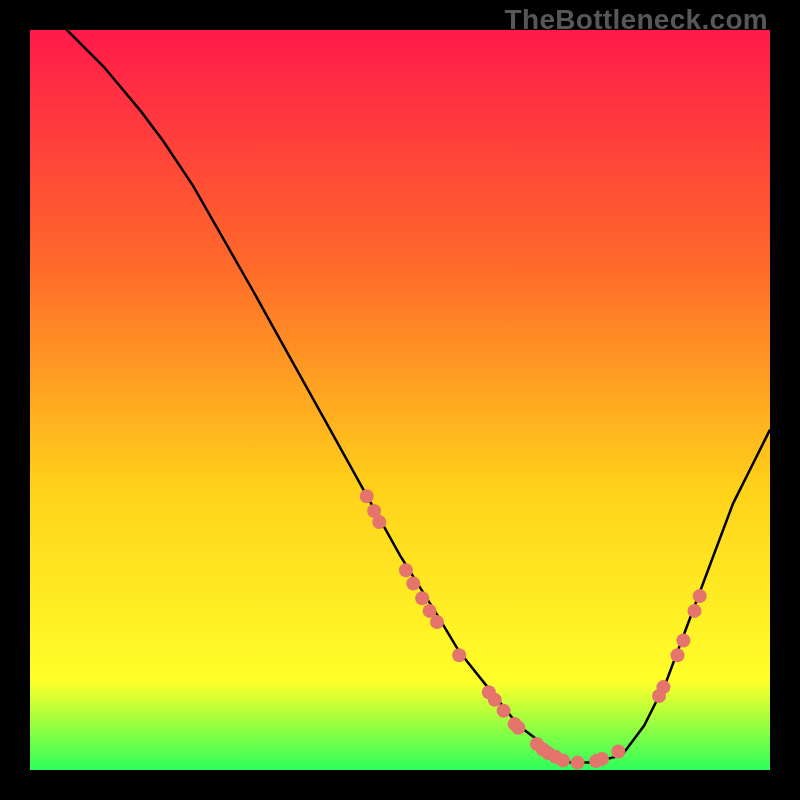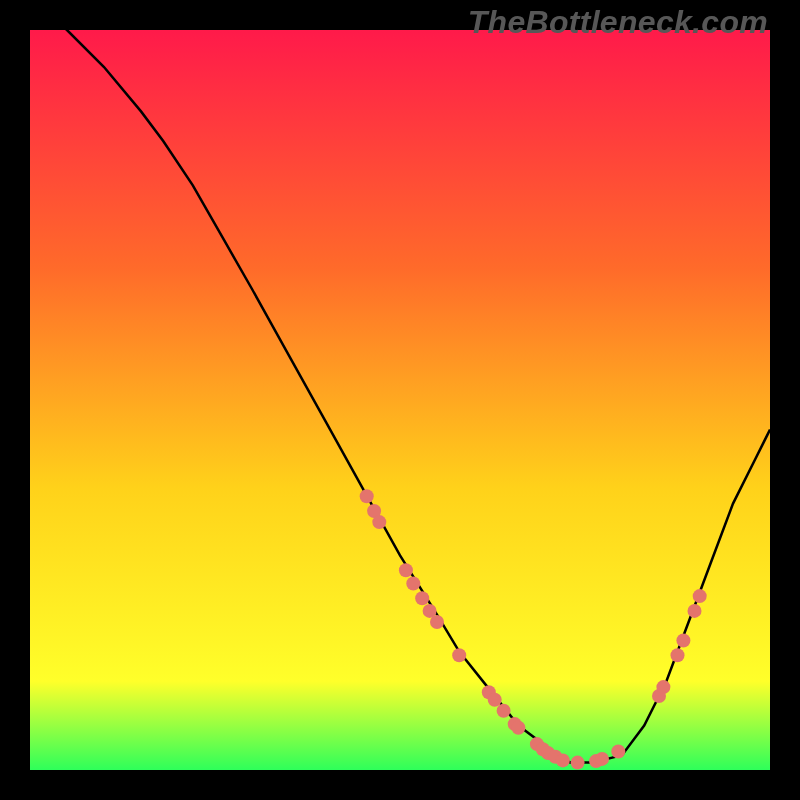--- a/index.html
+++ b/index.html
@@ -15,25 +15,24 @@
     left: 30px;
     top: 30px;
     width: 740px;
     height: 740px;
   }
   .watermark {
     position: absolute;
     top: 4px;
     right: 32px;
     font-family: Arial, Helvetica, sans-serif;
-    font-size: 32px;
+    font-size: 28px;
     font-weight: bold;
     color: #575757;
     letter-spacing: 0.3px;
-    font-style: italic;
   }
   svg { display: block; }
 </style>
 </head>
 <body>
 
 <div class="frame">
   <svg id="chart-svg" width="740" height="740" viewBox="0 0 740 740">
     <defs>
       <linearGradient id="bg-grad" x1="0" y1="0" x2="0" y2="1">

